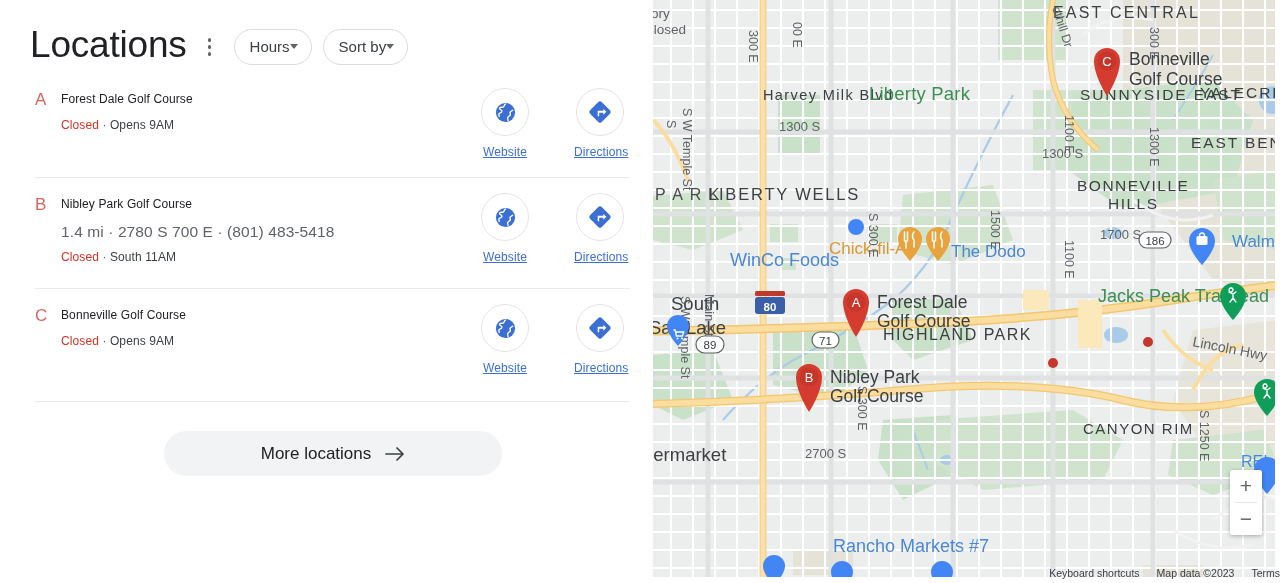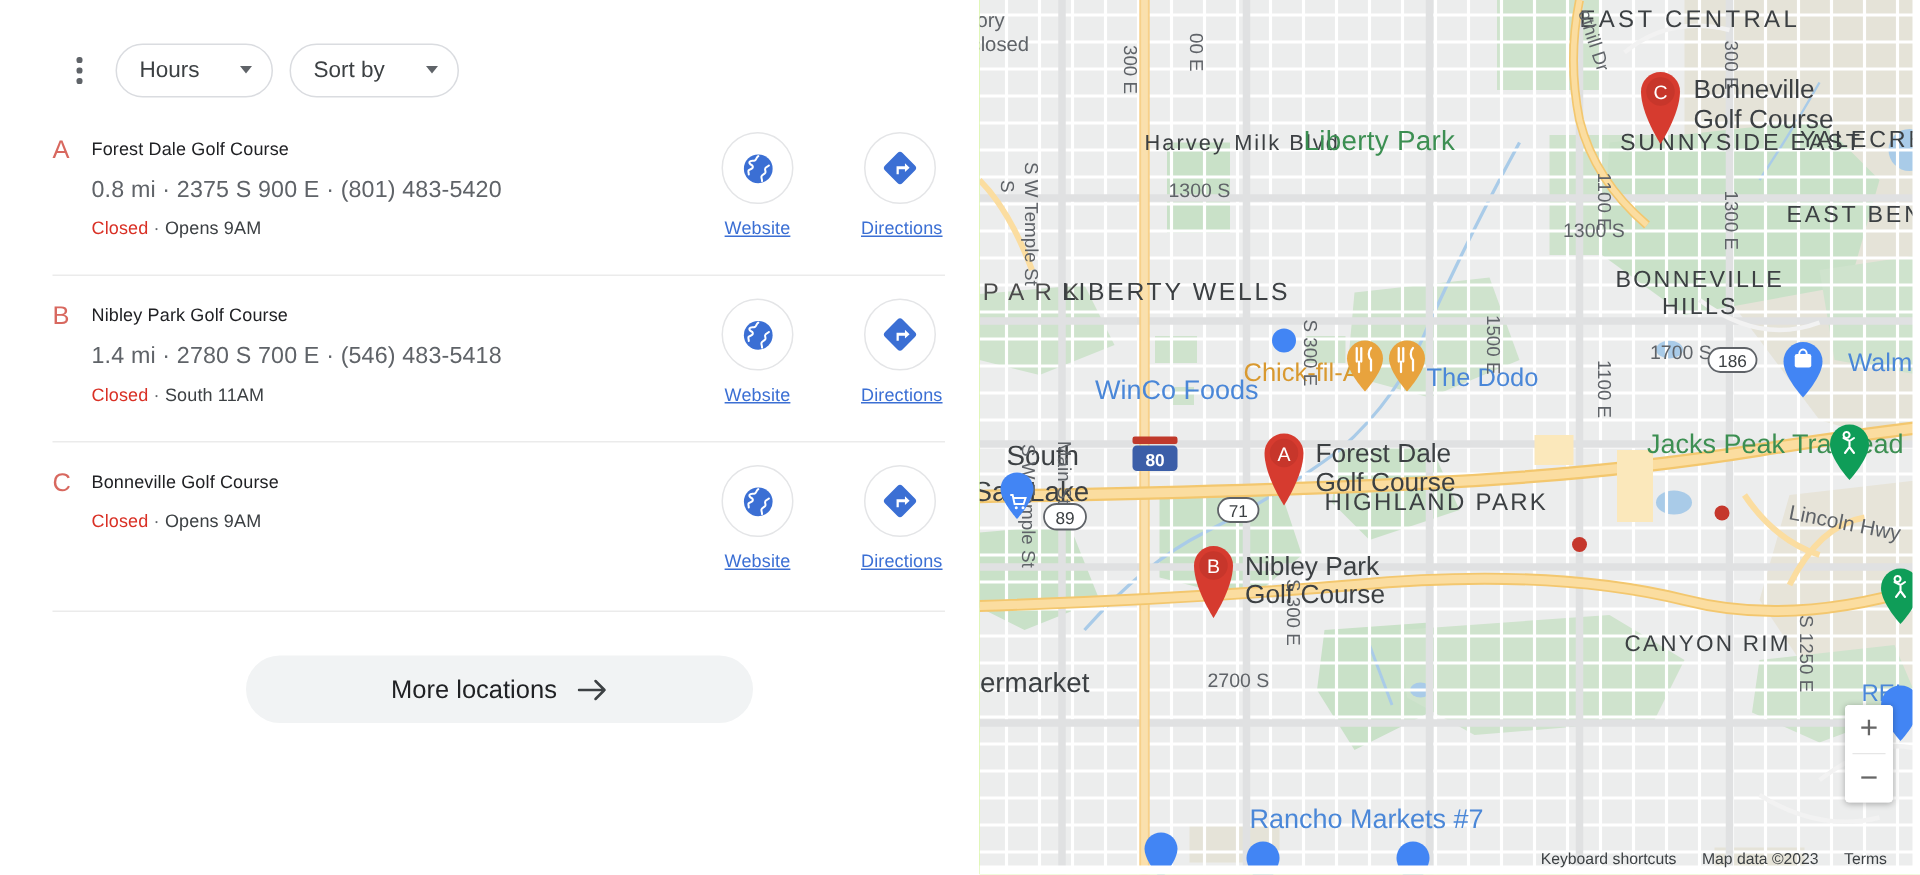--- a/index.html
+++ b/index.html
@@ -25,21 +25,21 @@
     justify-content: center; gap: 3.5px; cursor: pointer;
   }
   .kebab i { display: block; width: 3.4px; height: 3.4px; border-radius: 50%; background: #5f6368; }
 
   .chip {
     height: 36px; margin-left: 11px; margin-top: 3px;
     padding: 0 13px 0 15px;
     border: 1px solid #dadce0; border-radius: 18px;
     background: #fff; color: #3c4043;
     font-size: 15px; font-family: "Liberation Sans", sans-serif;
-    display: inline-flex; align-items: center; gap: 27px; cursor: pointer;
+    display: inline-flex; align-items: center; gap: 0; cursor: pointer;
   }
   .caret {
     width: 0; height: 0;
     border-left: 4.5px solid transparent; border-right: 4.5px solid transparent;
     border-top: 5px solid #5f6368;
   }
 
   
   .list { padding: 0 0 0 0; }
   .row { position: relative; display: flex; padding: 14px 0 18px 35px; }
@@ -104,36 +104,37 @@
   }
   .zoom-ctrl button {
     display: block; width: 32px; height: 32px; border: none;
     background: #fff; cursor: pointer; color: #666;
     font-size: 21px; line-height: 32px; font-family: "Liberation Sans", sans-serif;
     padding: 0;
   }
   .zoom-ctrl .zsep { height: 1px; background: #e6e6e6; margin: 0 5px; }
 
   .attrib {
-    position: absolute; right: 22px; bottom: 4px;
+    position: absolute; right: 0; bottom: 4px;
     display: flex; align-items: flex-end; gap: 17px;
     font-size: 10.5px; color: #3c4043;
     font-family: "Liberation Sans", sans-serif; white-space: nowrap;
   }
   .attrib span { cursor: pointer; }
   .attrib .static { cursor: default; }
 </style>
 </head>
 <body>
 
 <div class="page">
 
   <div class="left-panel">
 
     <div class="header">
+      <div class="page-title">Locations</div>
 
       <div class="kebab">
         <i></i>
           <i></i>
           <i></i>
       </div>
 
       <button class="chip">
         <span>Hours</span>
         <span class="caret"></span>
@@ -144,21 +145,20 @@
         <span class="caret"></span>
       </button>
     </div>
 
     <div class="list">
 
       <div class="row">
         <div class="marker">A</div>
         <div class="info">
           <div class="name">Forest Dale Golf Course</div>
-          <div class="meta">0.8 mi · 2375 S 900 E · (801) 483-5420</div>
           <div class="status">
             <span class="closed">Closed</span><span class="sep"> · </span><span class="opens">Opens 9AM</span>
           </div>
         </div>
         <div class="actions">
           <div class="action">
             <div class="circ">
               <svg width="23" height="23" viewBox="0 0 24 24">
                 <circle cx="12" cy="12" r="10" fill="#3b6fd4"></circle>
                 <path d="M12 3.2c-1.6 1.1-1.1 2.6-2.4 3.1-1.3.5-2.9-.3-3.6.9-.5.9.4 1.8 1.3 2.2.9.4 1.2 1.4.6 2.2-.6.8-2 .6-2.6 1.5-.5.8.2 1.9.1 2.9M14.6 20.6c.2-1.4-.7-2.2-.3-3.4.4-1.2 2-1.3 2.6-2.4.5-1-.4-2-.1-3 .3-1.1 1.8-1.3 2.6-2.1" stroke="#ffffff" stroke-width="1.4" fill="none" stroke-linecap="round"></path>
@@ -175,21 +175,21 @@
             </div>
             <div class="alabel">Directions</div>
           </div>
         </div>
       </div>
 
       <div class="row">
         <div class="marker">B</div>
         <div class="info">
           <div class="name">Nibley Park Golf Course</div>
-          <div class="meta">1.4 mi · 2780 S 700 E · (546) 483-5418</div>
+          <div class="meta">1.4 mi · 2780 S 700 E · (801) 483-5418</div>
           <div class="status">
             <span class="closed">Closed</span><span class="sep"> · </span><span class="opens">South 11AM</span>
           </div>
         </div>
         <div class="actions">
           <div class="action">
             <div class="circ">
               <svg width="23" height="23" viewBox="0 0 24 24">
                 <circle cx="12" cy="12" r="10" fill="#3b6fd4"></circle>
                 <path d="M12 3.2c-1.6 1.1-1.1 2.6-2.4 3.1-1.3.5-2.9-.3-3.6.9-.5.9.4 1.8 1.3 2.2.9.4 1.2 1.4.6 2.2-.6.8-2 .6-2.6 1.5-.5.8.2 1.9.1 2.9M14.6 20.6c.2-1.4-.7-2.2-.3-3.4.4-1.2 2-1.3 2.6-2.4.5-1-.4-2-.1-3 .3-1.1 1.8-1.3 2.6-2.1" stroke="#ffffff" stroke-width="1.4" fill="none" stroke-linecap="round"></path>

